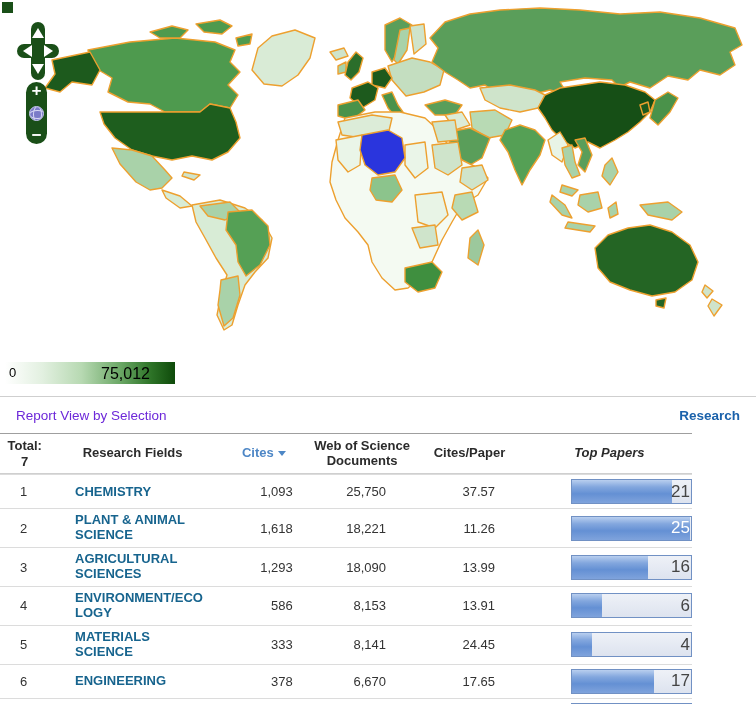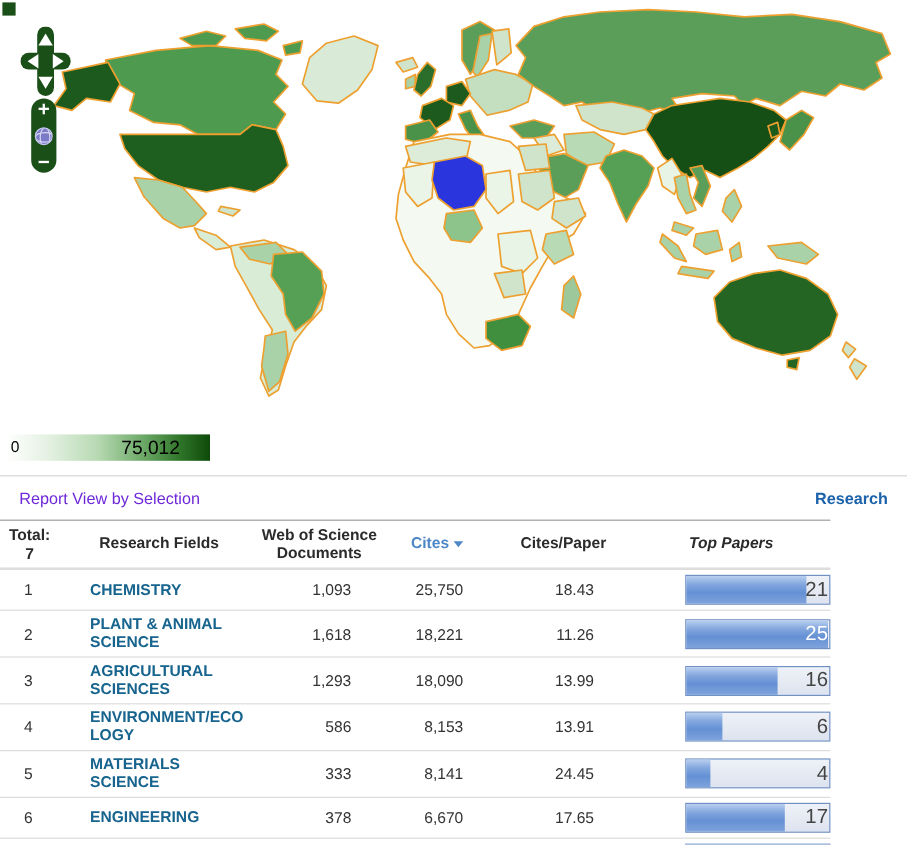--- a/index.html
+++ b/index.html
@@ -167,34 +167,34 @@
   <a class="customize">Research</a>
 </div>
 
 <div class="grid">
   <div class="tr head">
     <div class="th c-idx total-cell">
       <div>Total:</div>
       <div>7</div>
     </div>
     <div class="th c-field sortable">Research Fields</div>
-    <div class="th c-docs sortable">Web of Science Documents</div>
     <div class="th c-cites sortable">
       <span>Cites</span><span class="sort-arrow"></span>
     </div>
+    <div class="th c-docs sortable">Web of Science Documents</div>
     <div class="th c-cpp sortable">Cites/Paper</div>
     <div class="th c-top sortable">Top Papers</div>
   </div>
   <div id="rows-host">
       <div class="tr body-row">
         <div class="td c-idx">1</div>
         <div class="td c-field"><span class="field-link">CHEMISTRY</span></div>
         <div class="td c-docs">1,093</div>
         <div class="td c-cites">25,750</div>
-        <div class="td c-cpp">18.43</div>
+        <div class="td c-cpp">37.57</div>
         <div class="td c-top">
           <div class="bar-wrap">
             <div class="bar-fill" style="width: 84%;"></div>
             <div class="bar-label">21</div>
           </div>
         </div>
       </div>
       <div class="tr body-row">
         <div class="td c-idx">2</div>
         <div class="td c-field"><span class="field-link">PLANT &amp; ANIMAL SCIENCE</span></div>

